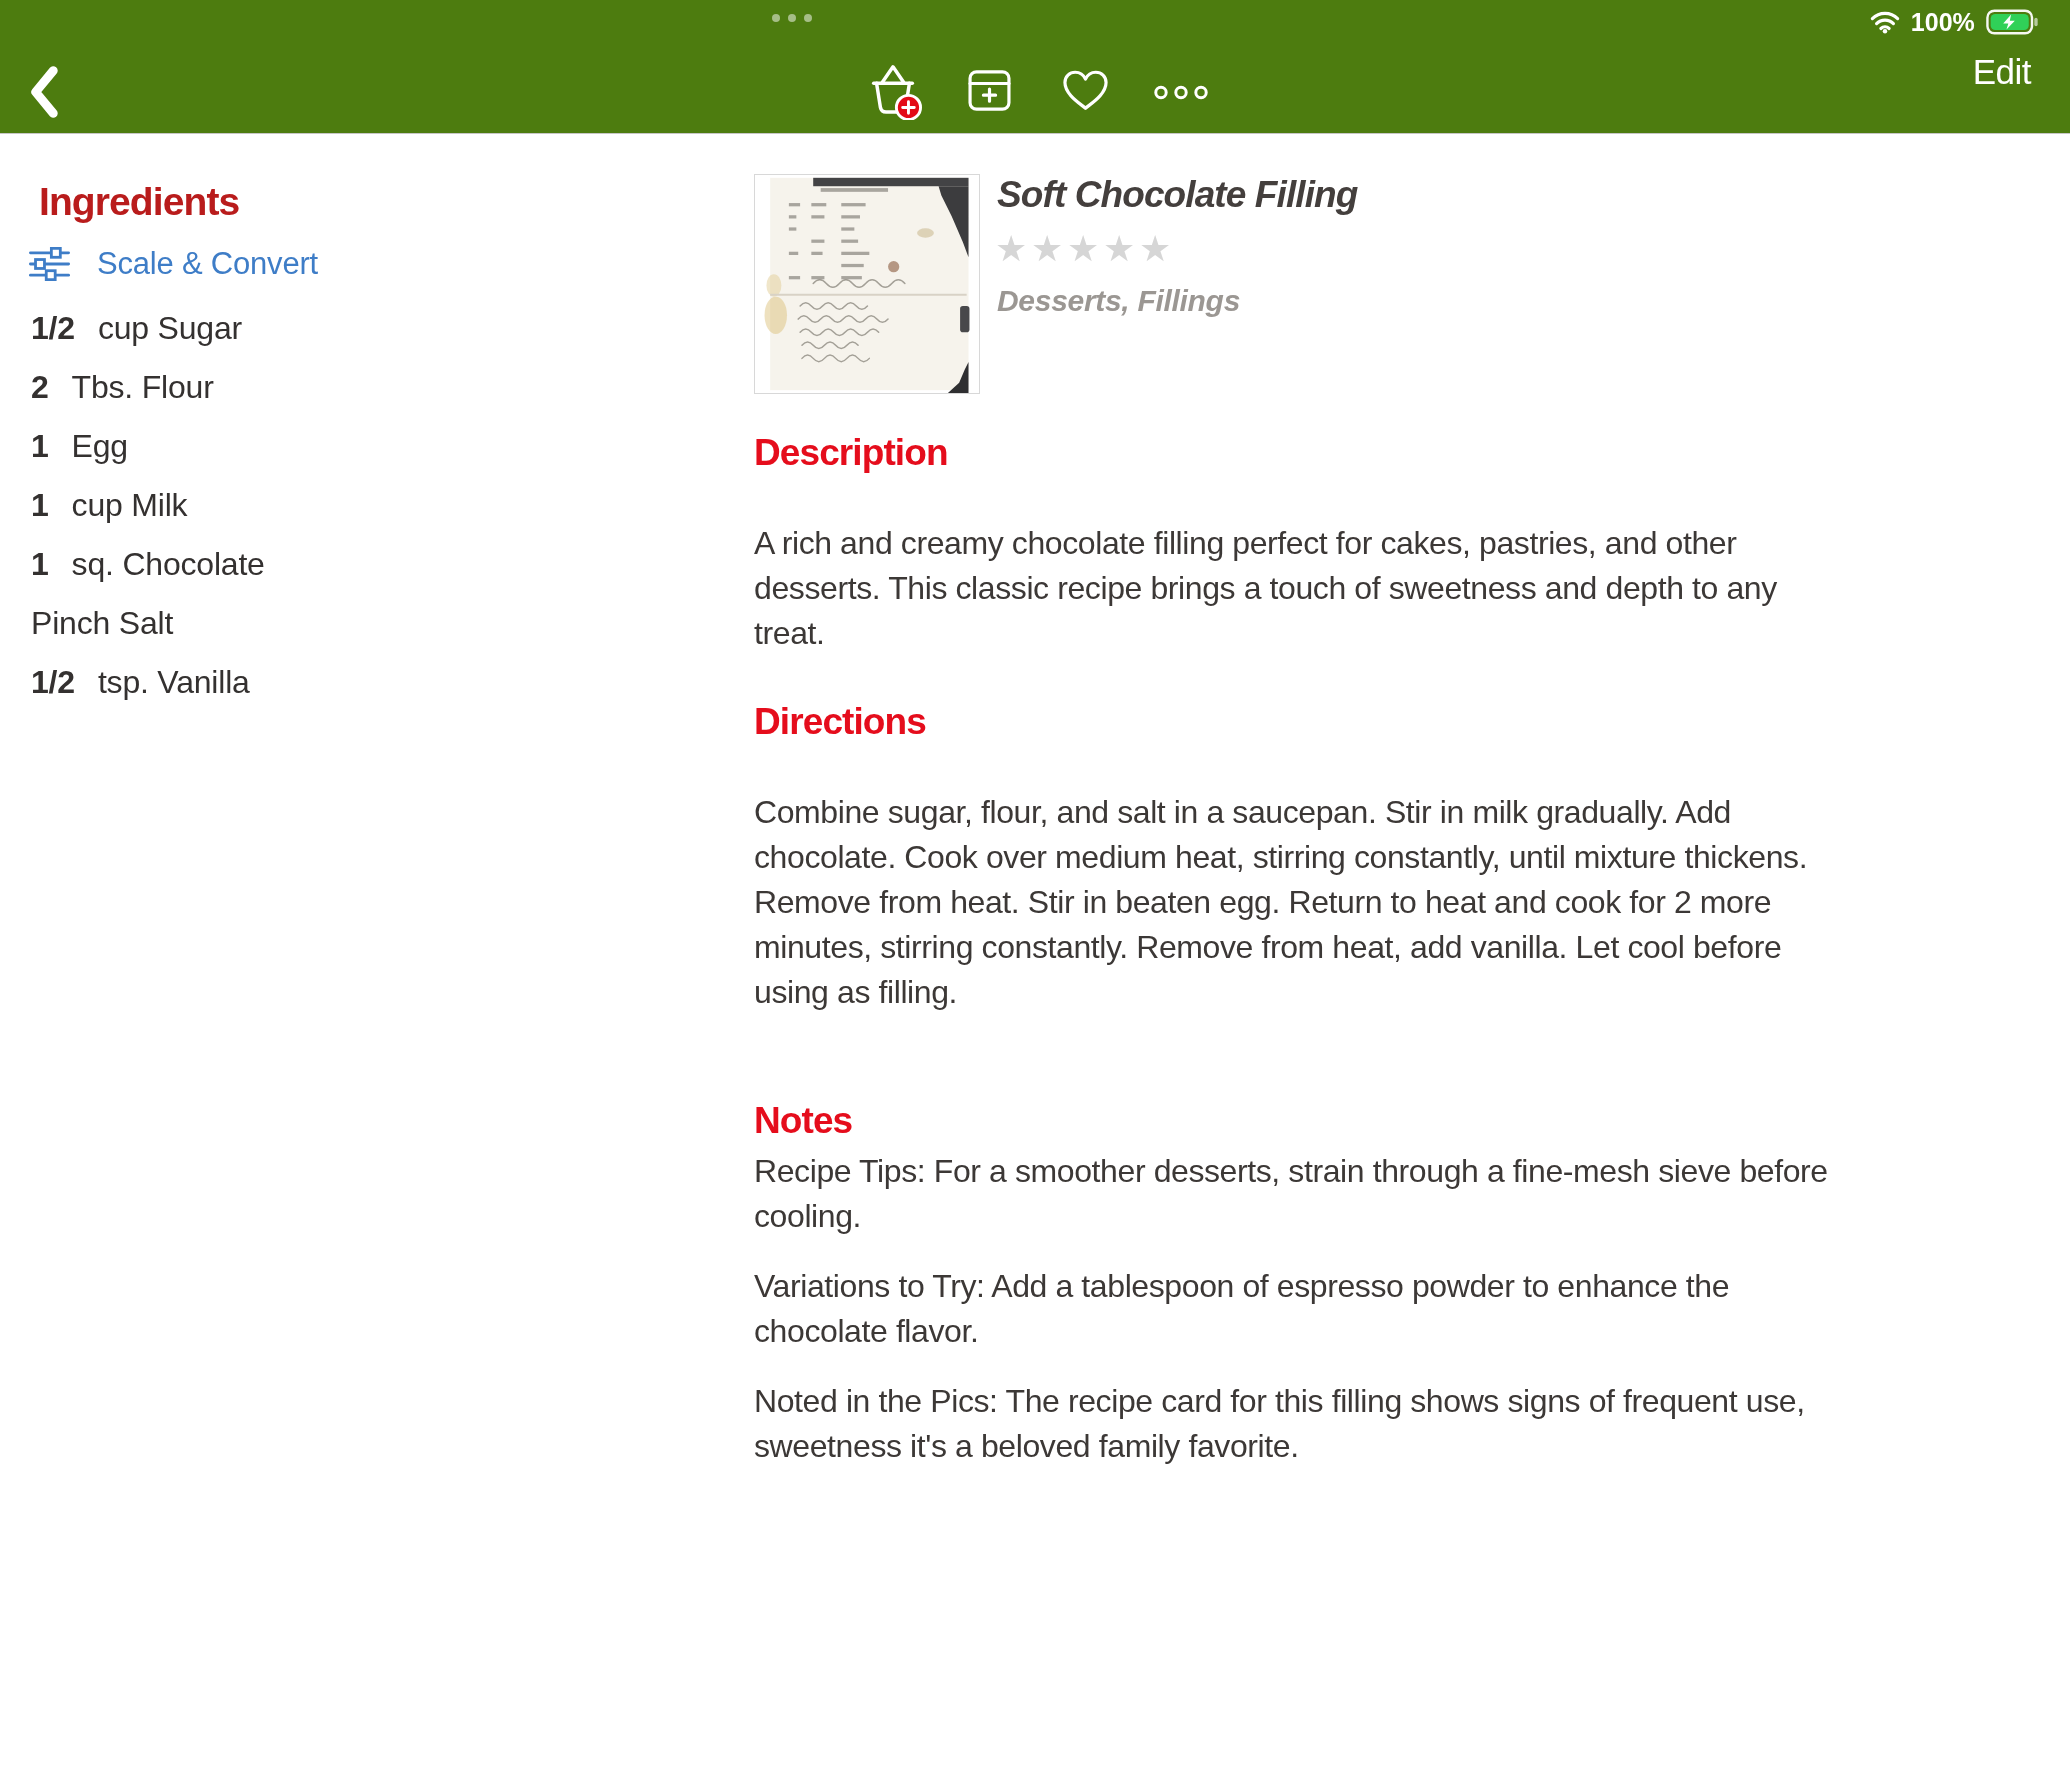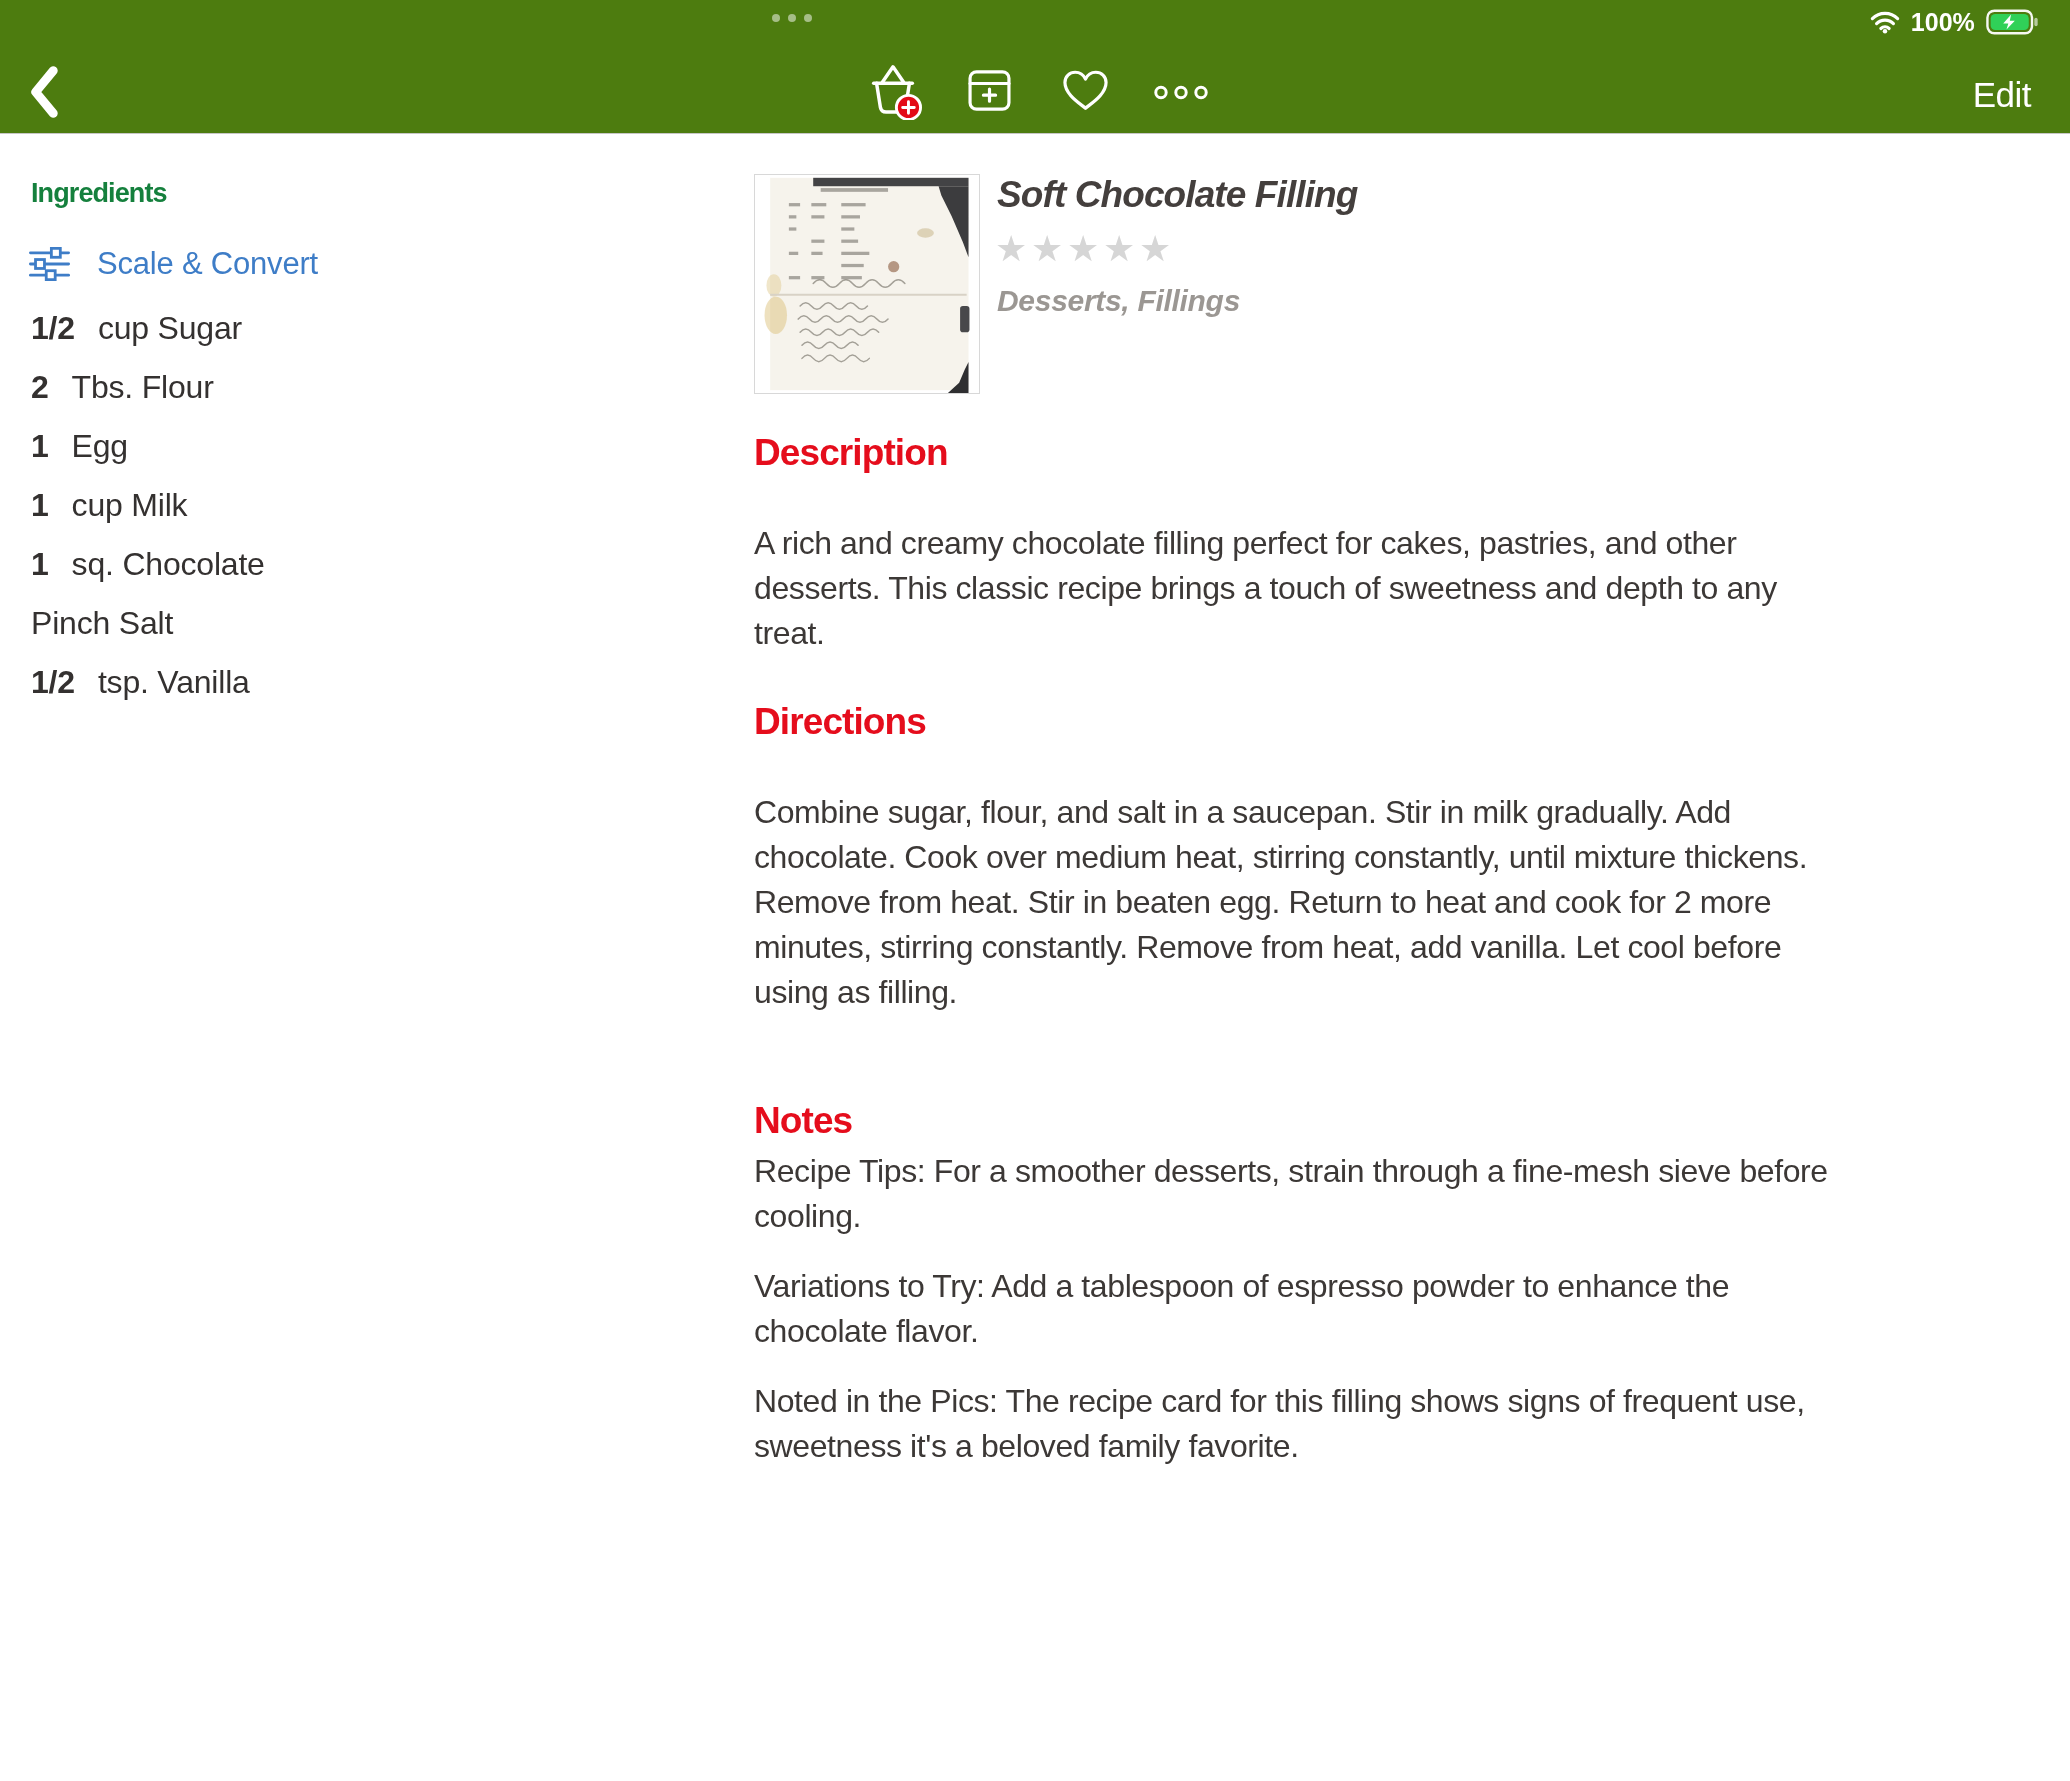--- a/index.html
+++ b/index.html
@@ -13,26 +13,26 @@
   .app-dots{position:absolute;left:772px;top:14px;display:flex;gap:7.5px;}
   .app-dots i{width:8.4px;height:8.4px;border-radius:50%;background:rgba(255,255,255,.5);}
   .status-right{position:absolute;right:32px;top:7.5px;display:flex;align-items:center;gap:11.2px;
                 color:#fff;font-size:25px;font-weight:700;}
   .back{position:absolute;left:25px;top:66px;width:37px;height:52px;}
   .navicon{position:absolute;top:0;}
   #ic-basket{left:863px;top:62px;}
   #ic-cal{left:968px;top:69px;}
   #ic-heart{left:1061px;top:69px;}
   #ic-more{left:1154px;top:85px;}
-  .edit{position:absolute;right:40px;top:76px;color:#fff;font-size:35px;font-weight:500;
+  .edit{position:absolute;right:40px;top:53px;color:#fff;font-size:35px;font-weight:500;
         letter-spacing:-0.5px;line-height:37px;}
 
   
-  .ing-head{position:absolute;left:31px;top:174px;margin:0;font-size:27px;font-weight:700;
-            letter-spacing:-0.9px;line-height:39px;color:#15803d;}
+  .ing-head{position:absolute;left:31px;top:174px;margin:8px;font-size:39px;font-weight:700;
+            letter-spacing:-0.9px;line-height:39px;color:#b91c1c;}
   .scale-row{position:absolute;left:29px;top:247px;display:flex;align-items:center;gap:27px;height:34px;}
   .scale-row span{color:#3E7DC7;font-size:31px;font-weight:500;letter-spacing:-0.2px;}
   .ing-list{position:absolute;left:31px;top:299px;margin:0;padding:0;list-style:none;}
   .ing-list li{height:59px;display:flex;align-items:center;font-size:32px;color:#343130;letter-spacing:-0.2px;}
   .ing-list b{font-weight:700;margin-right:23px;}
   .ing-list b:empty{margin-right:0;}
 
   
   .photo{position:absolute;left:754px;top:174px;width:226px;height:220px;margin:0;
          border:0.9px solid #D8D8D8;box-sizing:border-box;background:#fff;}

